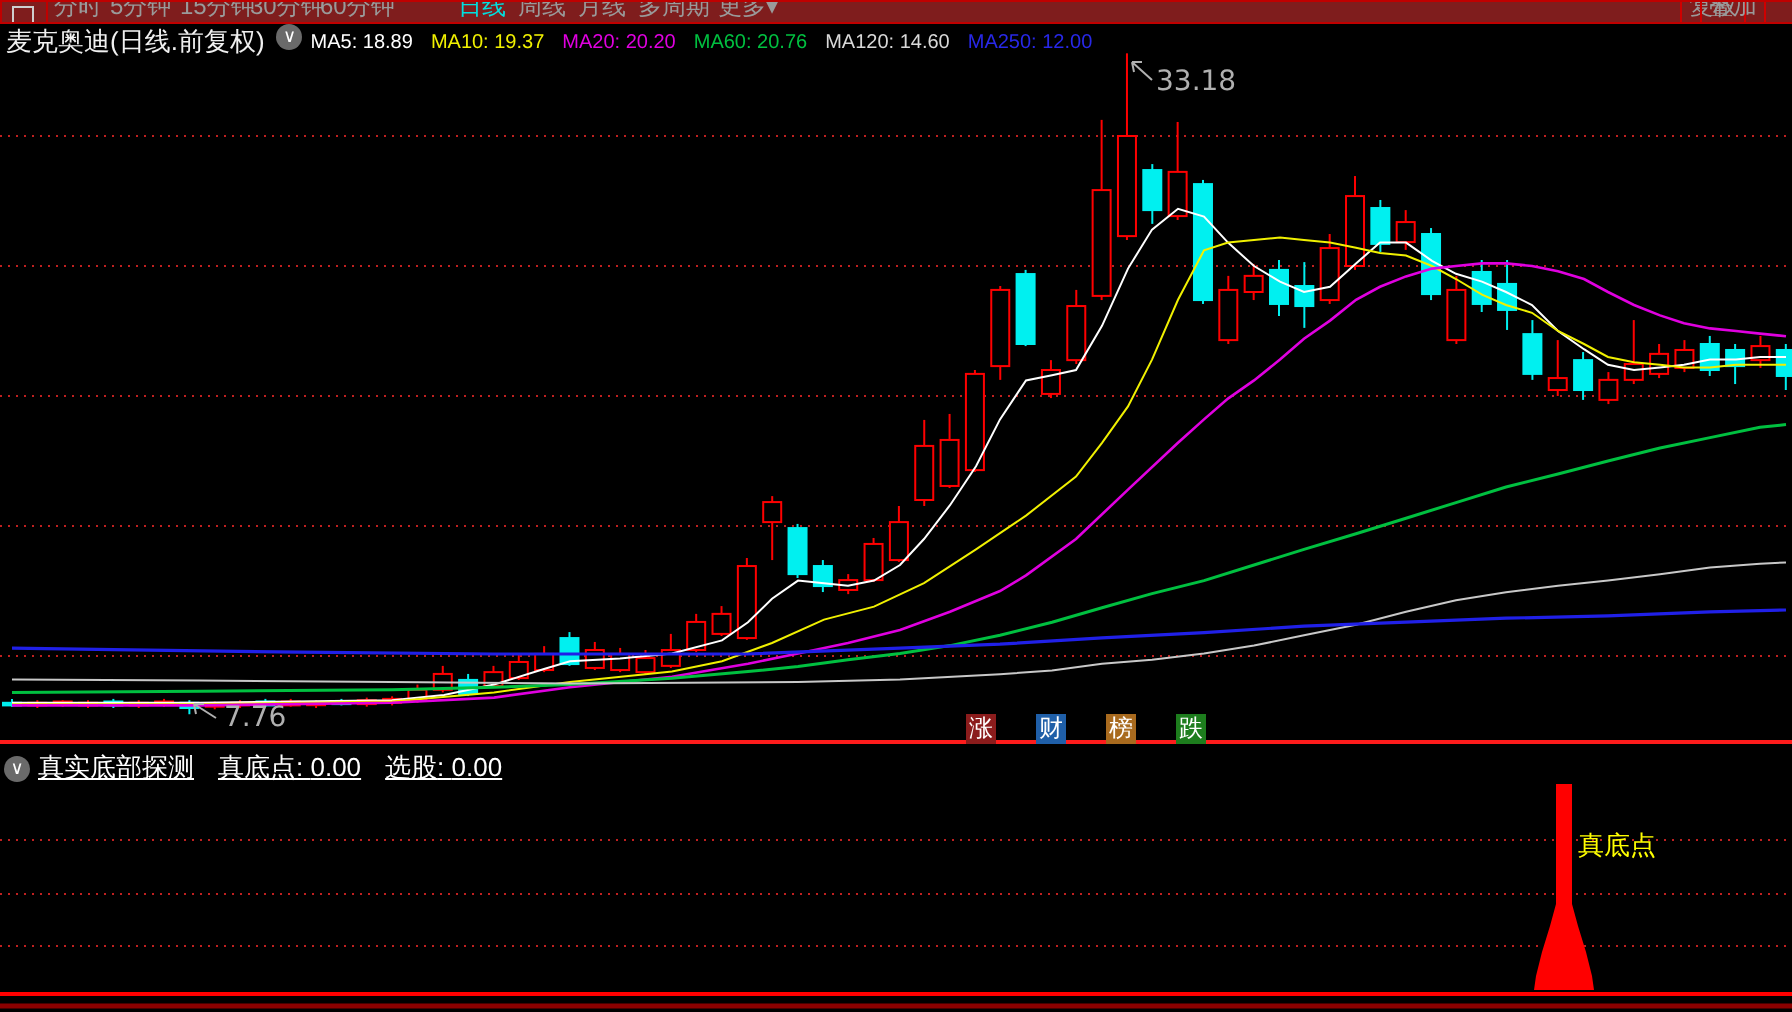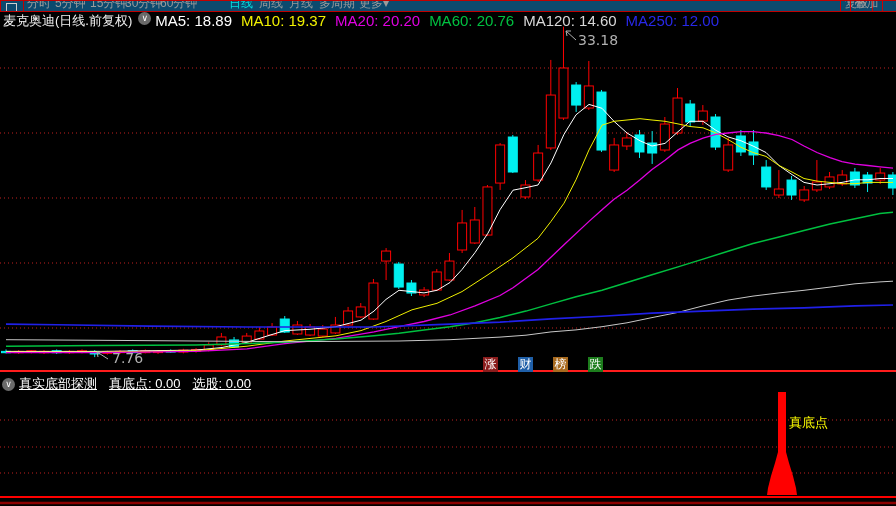--- a/index.html
+++ b/index.html
@@ -1,34 +1,34 @@
 <!DOCTYPE html>
 <html><head>
 <meta charset="utf-8">
 <style>
   html,body{margin:0;padding:0;background:#000;}
   .app{position:relative;width:896px;height:506px;background:#000;overflow:hidden;
        font-family:"Liberation Sans","DejaVu Sans",sans-serif;}
   
-  .topbar{position:absolute;left:0;top:0;width:896px;height:12px;background:#0c4a6e;
+  .topbar{position:absolute;left:0;top:0;width:896px;height:12px;background:#7f1d1d;
           border-top:1px solid #c00000;border-bottom:1px solid #c00000;overflow:hidden;box-sizing:border-box;}
   .tool-icon-cell{position:absolute;left:0;top:0;width:24px;height:12px;border-right:1px solid #c00000;border-left:1px solid #c00000;box-sizing:border-box;}
   .tool-icon-cell .sq{position:absolute;left:5px;top:2px;width:9px;height:8px;border:1px solid #cfcfcf;}
   .menu-item{position:absolute;top:-6px;color:#9a9a9a;font-size:12px;line-height:16px;white-space:nowrap;}
   .menu-item.active{color:#00e0e0;}
   .rbtn{position:absolute;top:0px;height:11px;border:1px solid #d00000;border-top:none;box-sizing:border-box;
         color:#9a9a9a;font-size:12px;line-height:14px;text-align:center;overflow:hidden;margin-left:28px;}
   .rbtn .t{display:block;margin-top:-5px;}
   
   .chart-header{position:absolute;left:0;top:12px;width:896px;height:18px;display:flex;align-items:flex-start;
                 color:#eee;font-size:13px;white-space:nowrap;}
   .chart-header .title{margin-left:3px;color:#f0f0f0;}
   .chev{display:inline-block;width:13px;height:13px;border-radius:50%;background:#6a6a6a;color:#fff;
         font-size:9px;line-height:12px;text-align:center;margin:0 4px 0 6px;}
-  .mav{margin-right:9px;font-size:15px;}
+  .mav{margin-right:9px;font-size:10px;}
   
   svg.chart{position:absolute;left:0;top:0;}
   
   .wm{position:absolute;top:357px;width:15px;height:15px;color:#fff;font-size:12px;line-height:15px;
       text-align:center;}
   
   .panel-header{position:absolute;left:2px;top:375px;display:flex;align-items:center;color:#fff;font-size:13px;}
   .panel-header .seg{margin-right:12px;white-space:nowrap;text-decoration:underline;}
 </style>
 </head>

